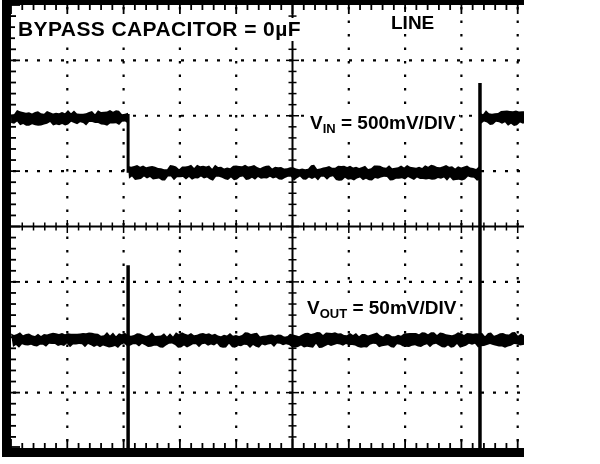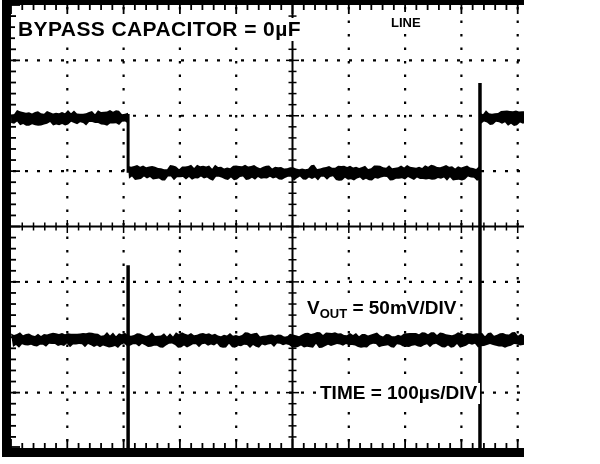--- a/index.html
+++ b/index.html
@@ -11,21 +11,21 @@
     position:absolute;left:2px;top:0;width:580px;height:457px;
     box-sizing:border-box;border-style:solid;border-color:#000;
     border-width:5px 8px 9px 9px;background:#fff;
   }
   .scope svg{position:absolute;left:0;top:0;display:block;}
   .lbl{
     position:absolute;background:#fff;font-weight:bold;white-space:nowrap;
     padding:0 3px;line-height:1.08;
   }
   .title{left:15px;top:18px;font-size:21px;letter-spacing:0.4px;}
-  .annot{left:388px;top:12px;font-size:13px;line-height:21px;}
+  .annot{left:388px;top:12px;font-size:19px;line-height:21px;}
   .vin{left:307px;top:113px;font-size:19px;}
   .vout{left:304px;top:270px;font-size:19px;margin-top:28px;}
   .time{left:317px;top:383px;font-size:19px;}
   .lbl sub{font-size:13px;vertical-align:-4px;font-weight:bold;letter-spacing:0;}
   .fig{
     position:absolute;left:558px;top:408px;width:66px;height:15px;
     transform:rotate(-90deg);transform-origin:center;
     font-size:11.5px;color:#111;text-align:center;letter-spacing:0.3px;
     font-weight:normal;white-space:nowrap;
   }
@@ -336,20 +336,20 @@
         <line x1="555.858" y1="147.85125" x2="563" y2="147.85125" stroke="#000" stroke-width="3.5"></line>
       </svg>
   </div>
 
   <div class="lbl title">BYPASS CAPACITOR = 0µF</div>
 
   <div class="lbl annot">
     <span>LINE</span><br>
   </div>
 
+  <div class="lbl vin"><span>V</span><sub>IN</sub><span> = 500mV/DIV</span></div>
 
   <div class="lbl vout"><span>V</span><sub>OUT</sub><span> = 50mV/DIV</span></div>
 
-  <div class="lbl time">TIME = 100µs/DIV</div>
 
   <div class="fig">04500-033</div>
 
 </div>
 
 </body></html>

